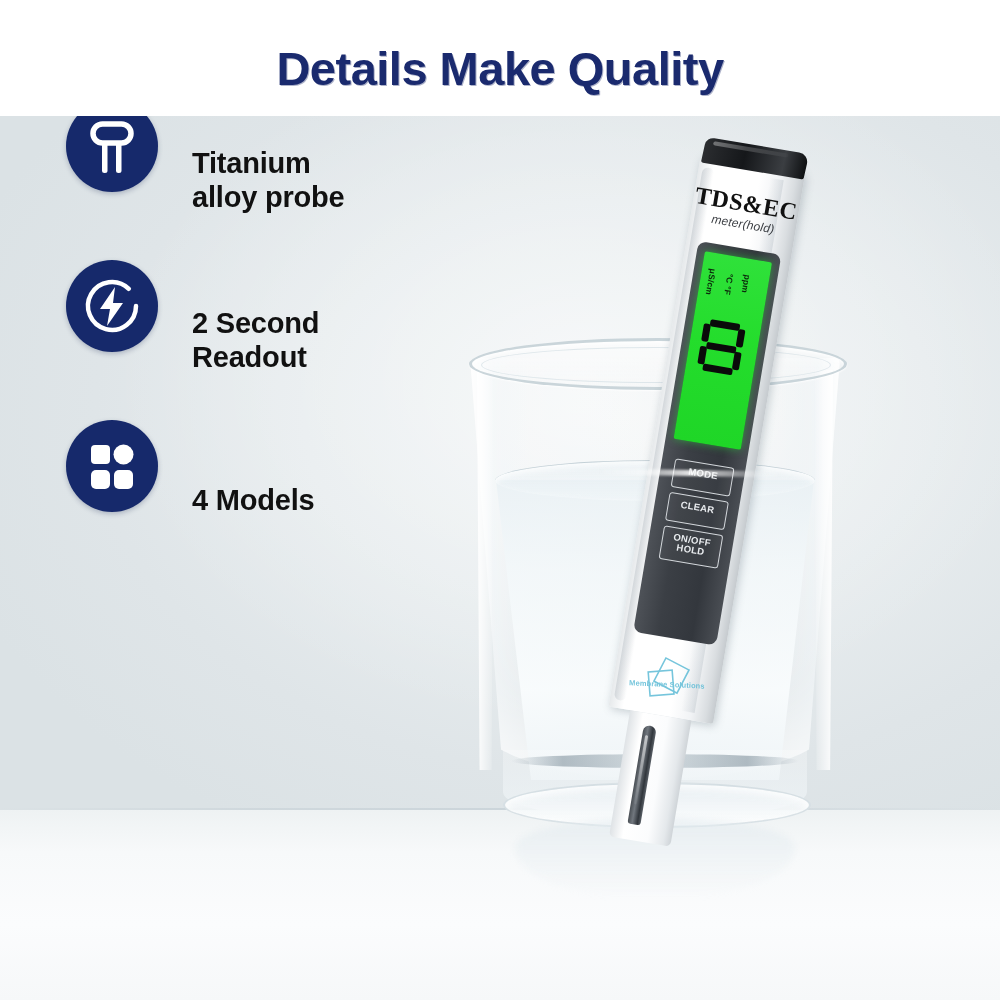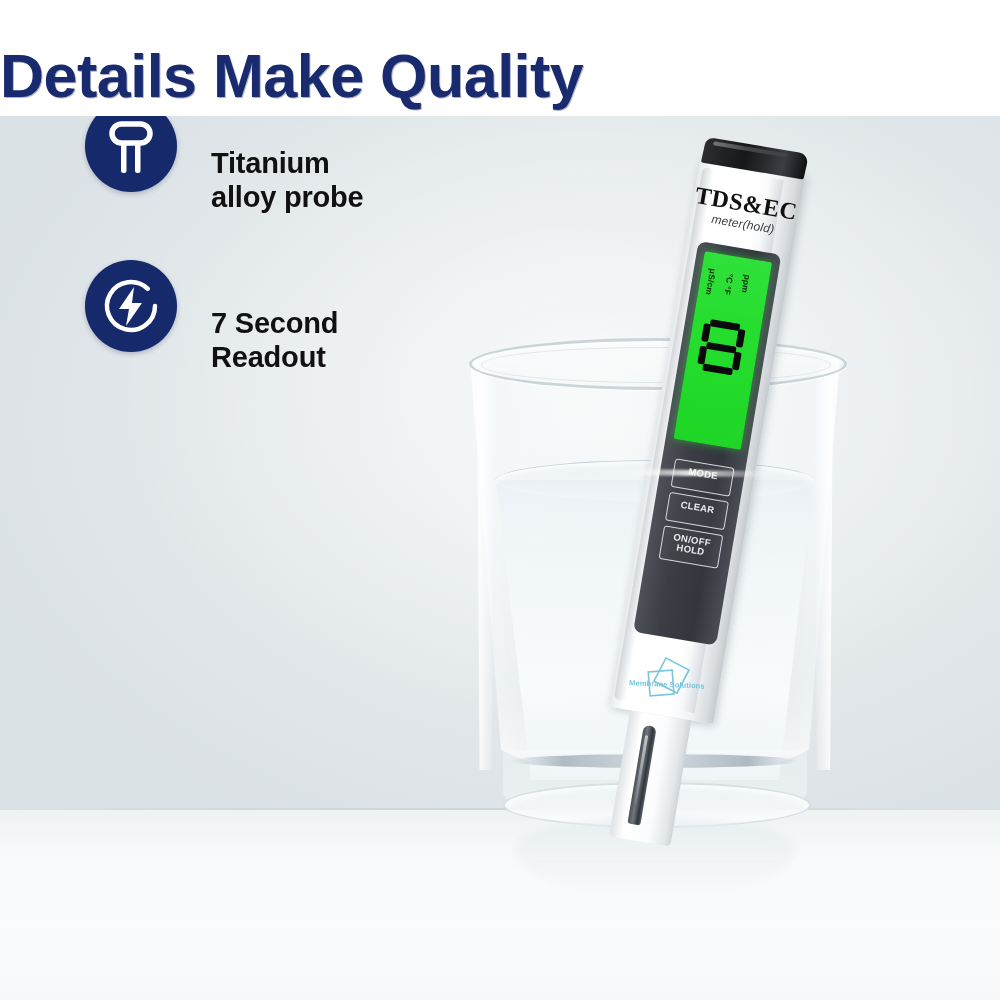--- a/index.html
+++ b/index.html
@@ -9,22 +9,22 @@
     background:#ffffff;
   }
   #stage{position:relative;width:1000px;height:1000px;overflow:hidden;background:#ffffff;}
 
   
   .header{
     position:absolute;left:0;top:0;width:1000px;height:116px;
     background:#ffffff;z-index:40;
   }
   .header-title{
-    position:absolute;left:0;top:41px;width:1000px;
-    font-size:61px;font-weight:bold;letter-spacing:-0.5px;
+    position:absolute;left:0;top:41px;width:1000px;text-align:center;
+    font-size:47px;font-weight:bold;letter-spacing:-0.5px;
     color:#1a2a6e;font-family:"Liberation Sans",sans-serif;
     text-shadow:1px 1px 0 rgba(20,35,100,.35);
   }
 
   
   .scene{
     position:absolute;left:0;top:116px;width:1000px;height:884px;
     background:
       radial-gradient(ellipse 700px 480px at 62% 34%, #f2f5f6 0%, #e7ecee 45%, #dfe5e8 75%, #dbe2e5 100%);
     overflow:hidden;
@@ -36,21 +36,21 @@
   .table-edge{
     position:absolute;left:0;bottom:190px;width:1000px;height:2px;
     background:linear-gradient(90deg,rgba(210,218,222,0) 0%,rgba(205,214,219,.85) 25%,rgba(200,210,216,.9) 60%,rgba(210,218,222,0) 100%);
   }
   .wall-vignette{
     position:absolute;left:0;top:0;width:1000px;height:884px;
     background:radial-gradient(ellipse 760px 560px at 58% 30%, rgba(255,255,255,.45) 0%, rgba(255,255,255,0) 62%);
   }
 
   
-  .features{position:absolute;left:85px;top:100px;width:420px;z-index:20;}
+  .features{position:absolute;left:66px;top:100px;width:420px;z-index:20;}
   .feature{position:relative;height:160px;}
   .badge{
     position:absolute;left:0;top:0;width:92px;height:92px;border-radius:50%;
     background:#16296b;
     box-shadow:0 2px 5px rgba(40,55,95,.28);
   }
   .badge svg{position:absolute;left:0;top:0;}
   .feature-label{
     position:absolute;left:126px;top:50%;transform:translateY(-50%);
     font-size:29px;font-weight:bold;line-height:1.18;color:#111111;
@@ -279,25 +279,36 @@
 alloy probe</div>
     </div>
 
     <div class="feature">
       <div class="badge">
         <svg width="92" height="92" viewBox="0 0 92 92">
           <path d="M70 46 a24 24 0 1 1 -7.2 -17.2" fill="none" stroke="#ffffff" stroke-width="4.5" stroke-linecap="round"></path>
           <path d="M49 27 L34 49 L44 49 L41 66 L57 43 L47 43 Z" fill="#ffffff"></path>
         </svg>
       </div>
-      <div class="feature-label">7 Second
+      <div class="feature-label">2 Second
 Readout</div>
     </div>
 
 
+    <div class="feature">
+      <div class="badge">
+        <svg width="92" height="92" viewBox="0 0 92 92">
+          <rect x="25" y="25" width="19" height="19" rx="4" fill="#ffffff"></rect>
+          <circle cx="57.5" cy="34.5" r="10" fill="#ffffff"></circle>
+          <rect x="25" y="50" width="19" height="19" rx="5" fill="#ffffff"></rect>
+          <rect x="48" y="50" width="19" height="19" rx="5" fill="#ffffff"></rect>
+        </svg>
+      </div>
+      <div class="feature-label">4 Models</div>
+    </div>
 
   </div>
 
   <div class="glass-wrap">
     <div class="glass-body"></div>
     <div class="glass-water"></div>
     <div class="water-surface"></div>
     <div class="glass-highlight-l"></div>
     <div class="glass-highlight-r"></div>
     <div class="glass-rim"></div>

